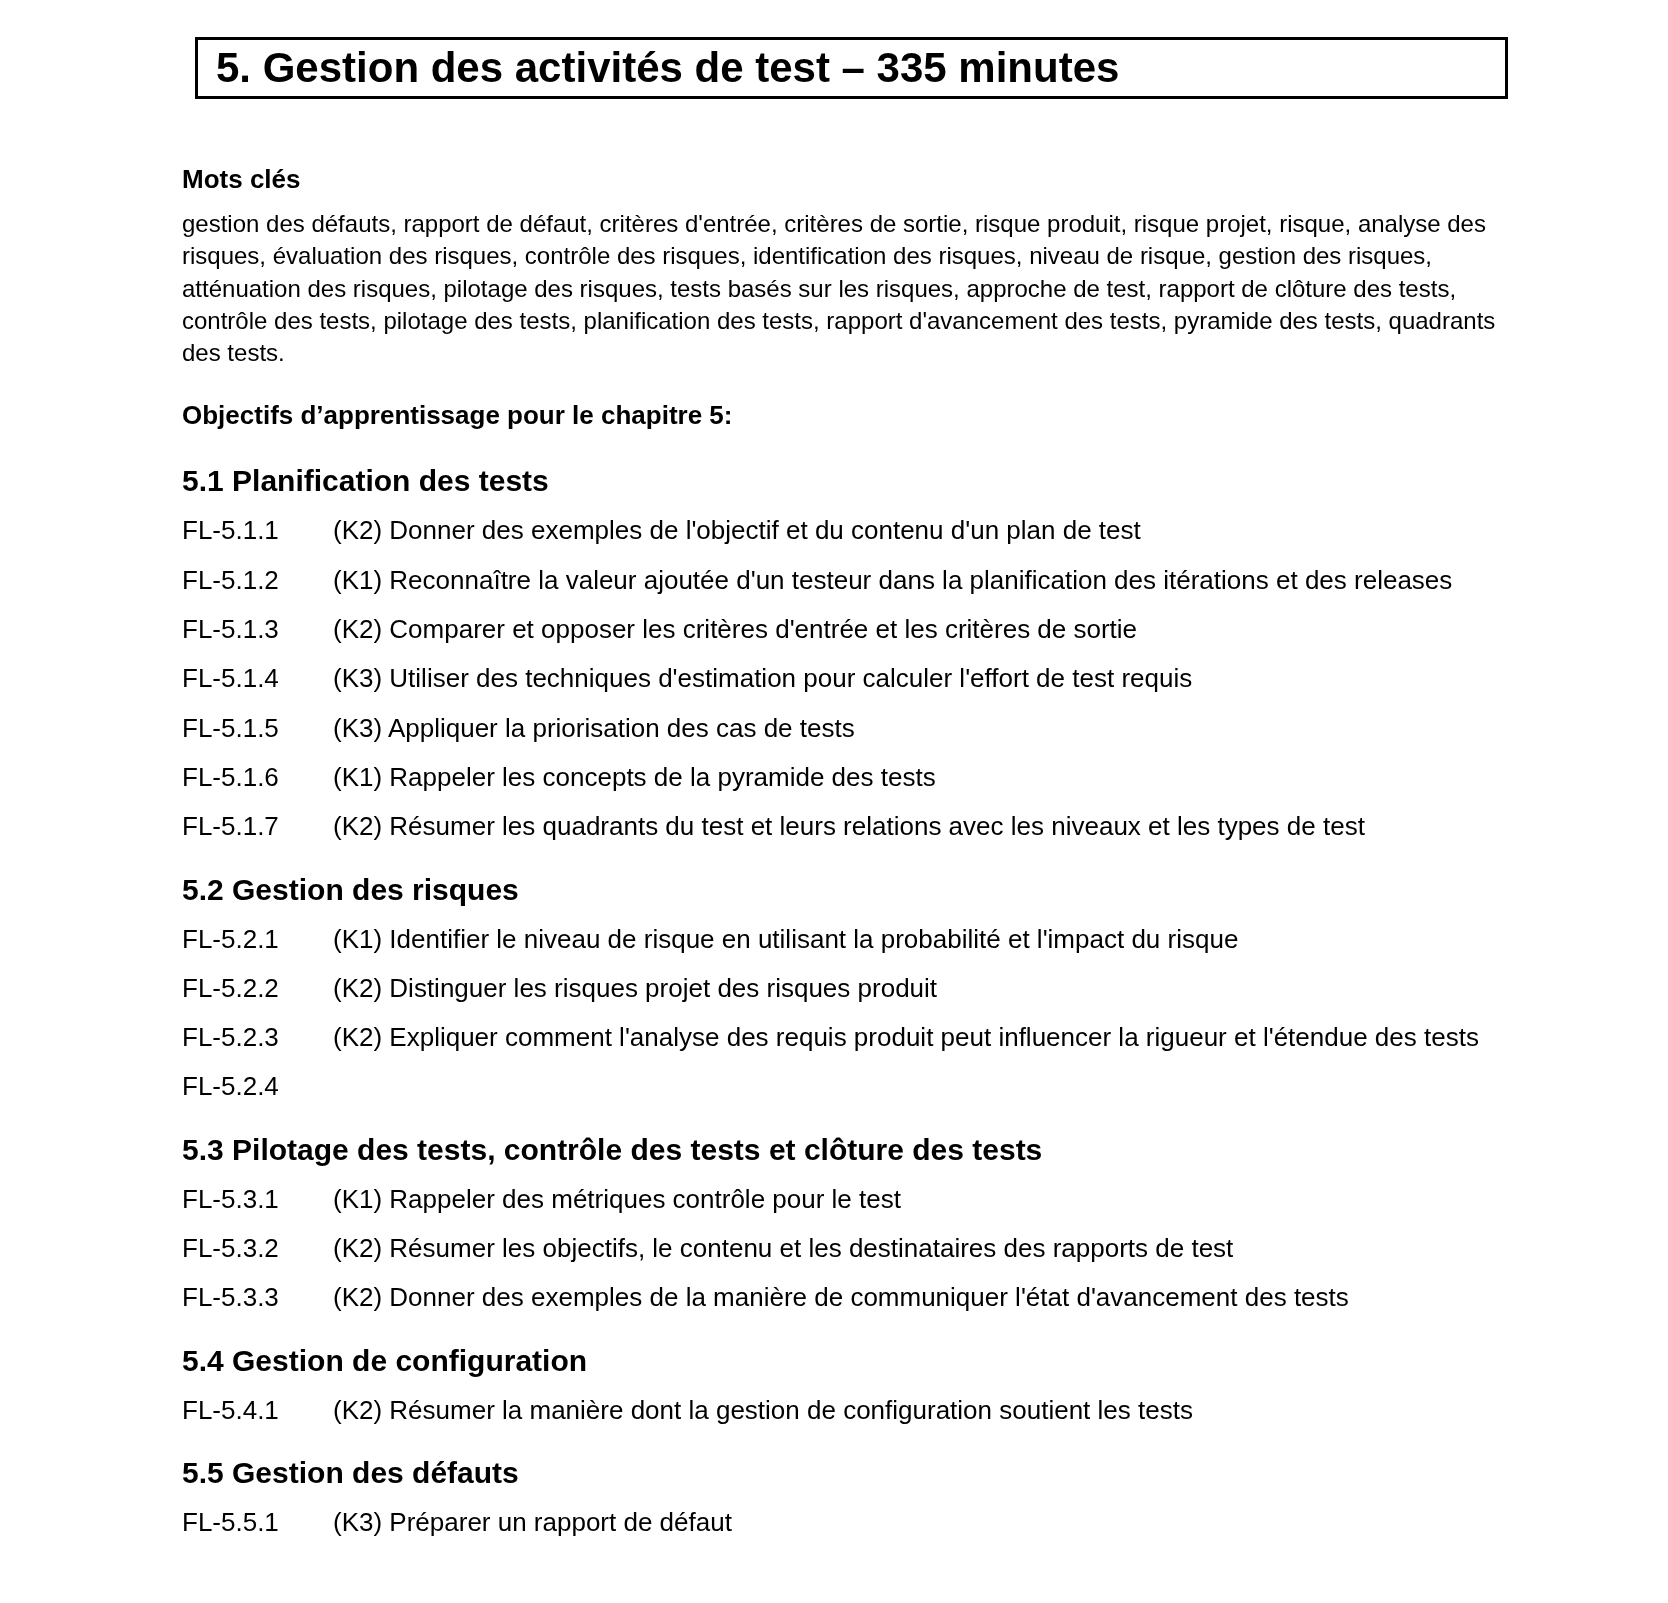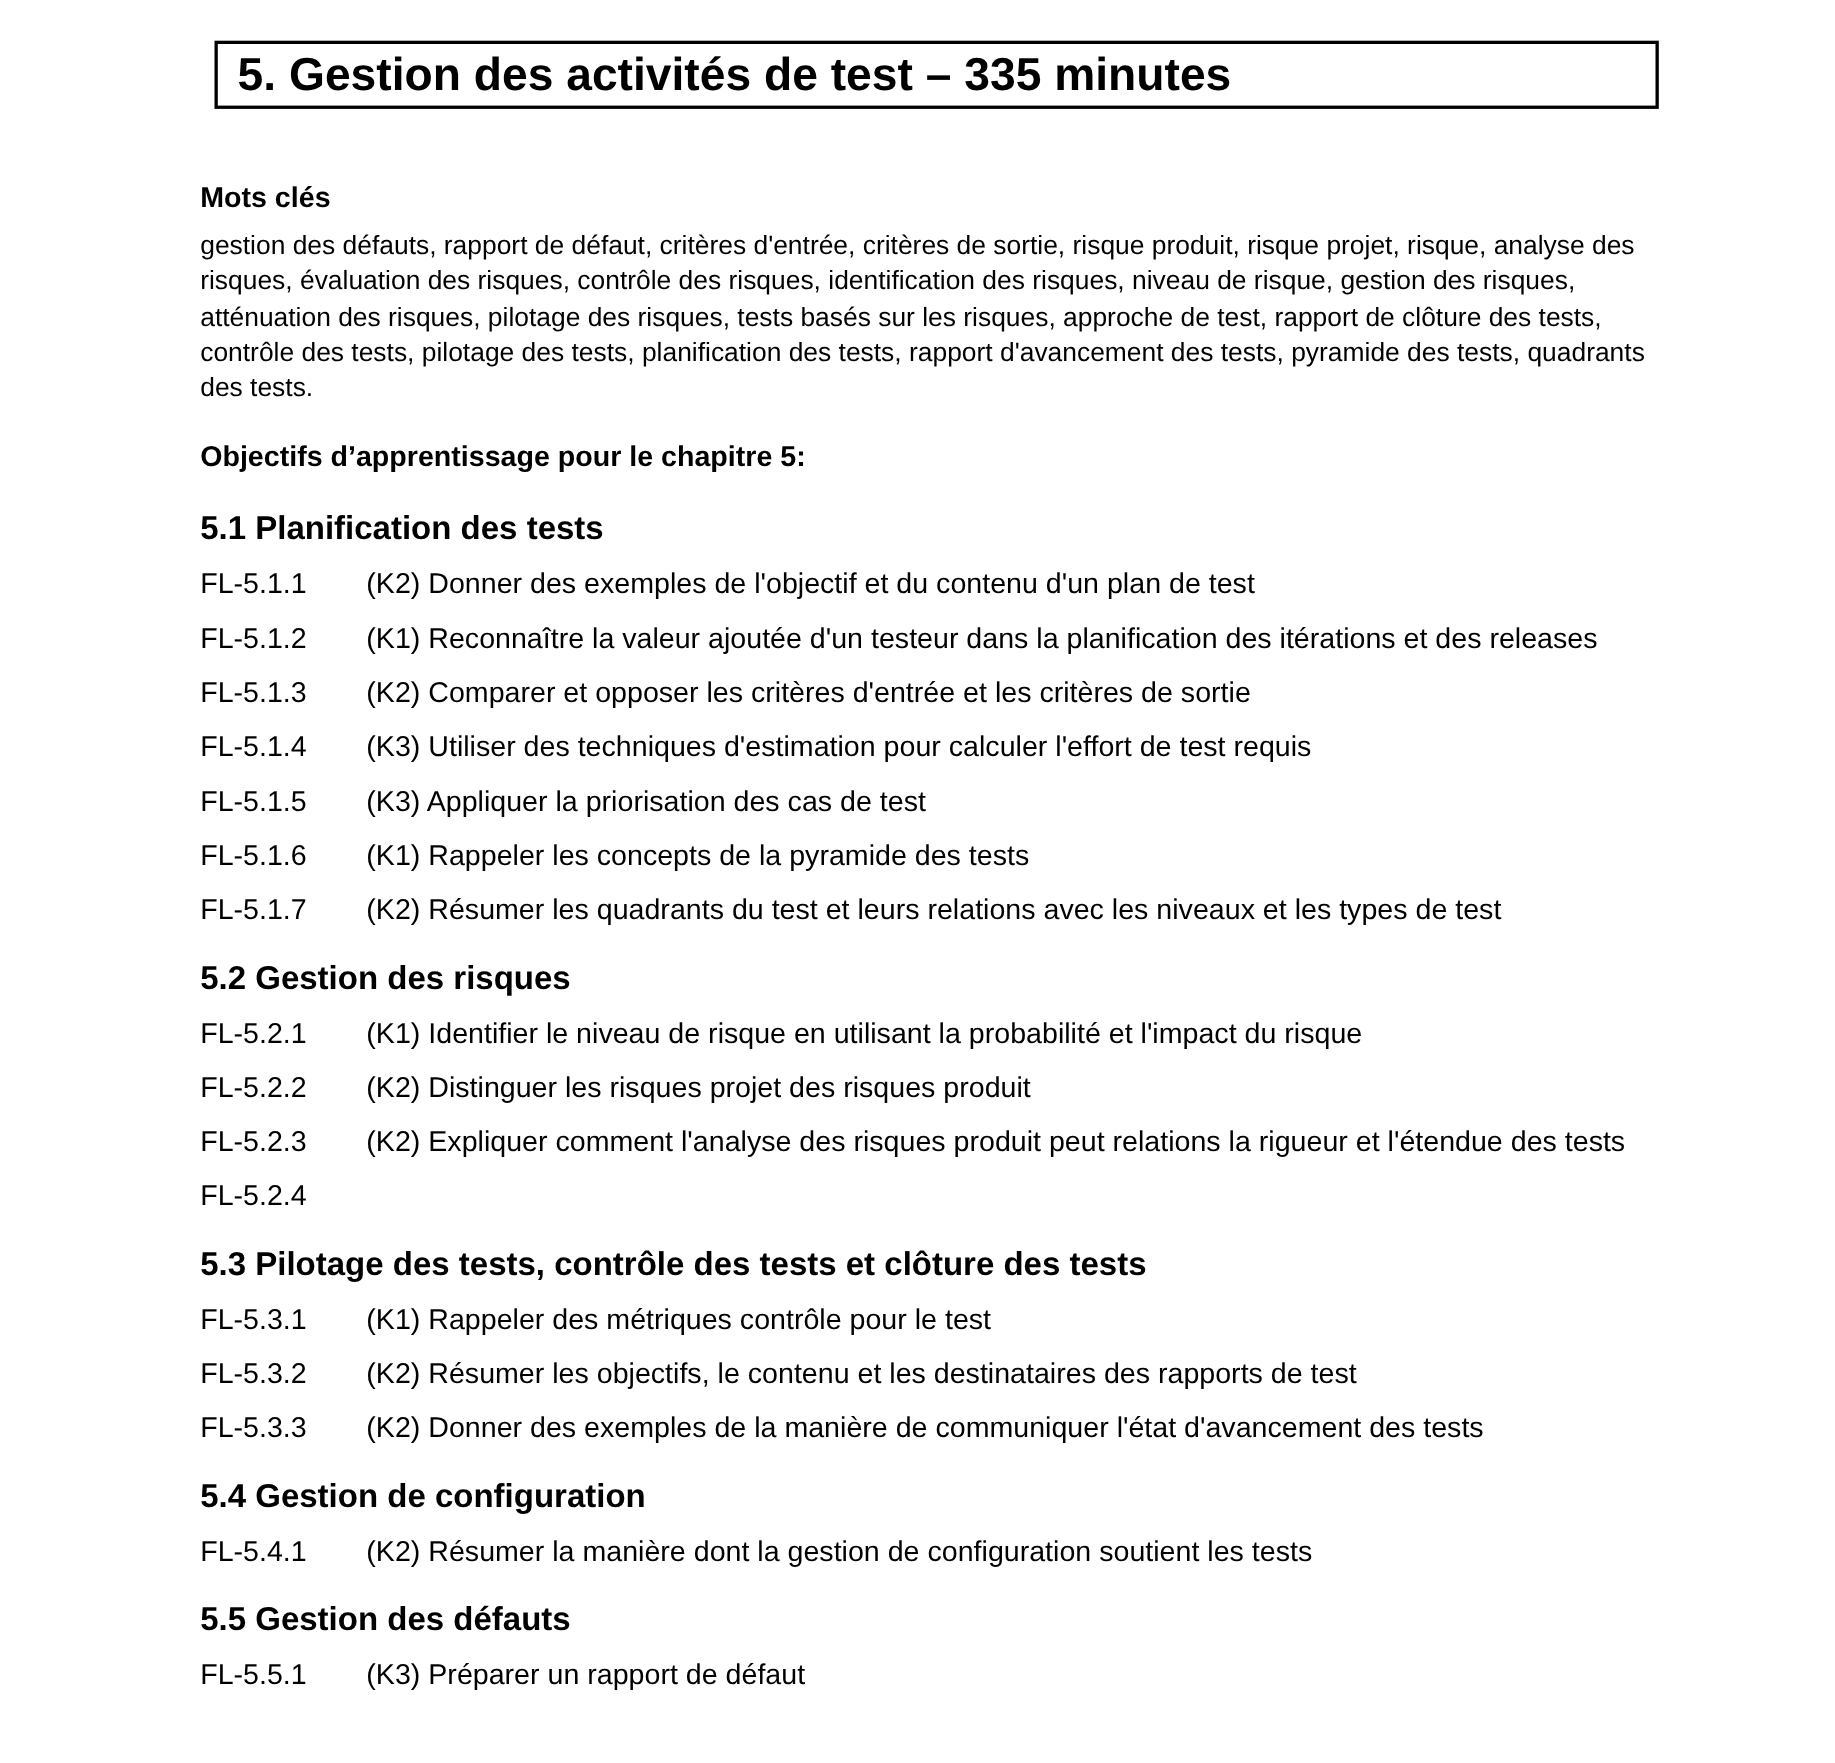--- a/index.html
+++ b/index.html
@@ -40,42 +40,42 @@
       <div class="obj-row">
         <div class="oid">FL-5.1.3</div>
         <div class="odesc">(K2) Comparer et opposer les critères d'entrée et les critères de sortie</div>
       </div>
       <div class="obj-row">
         <div class="oid">FL-5.1.4</div>
         <div class="odesc">(K3) Utiliser des techniques d'estimation pour calculer l'effort de test requis</div>
       </div>
       <div class="obj-row">
         <div class="oid">FL-5.1.5</div>
-        <div class="odesc">(K3) Appliquer la priorisation des cas de test</div>
+        <div class="odesc">(K3) Appliquer la priorisation des cas de tests</div>
       </div>
       <div class="obj-row">
         <div class="oid">FL-5.1.6</div>
         <div class="odesc">(K1) Rappeler les concepts de la pyramide des tests</div>
       </div>
       <div class="obj-row">
         <div class="oid">FL-5.1.7</div>
         <div class="odesc">(K2) Résumer les quadrants du test et leurs relations avec les niveaux et les types de test</div>
       </div>
       <div class="section-heading">5.2 Gestion des risques</div>
       <div class="obj-row">
         <div class="oid">FL-5.2.1</div>
         <div class="odesc">(K1) Identifier le niveau de risque en utilisant la probabilité et l'impact du risque</div>
       </div>
       <div class="obj-row">
         <div class="oid">FL-5.2.2</div>
         <div class="odesc">(K2) Distinguer les risques projet des risques produit</div>
       </div>
       <div class="obj-row">
         <div class="oid">FL-5.2.3</div>
-        <div class="odesc">(K2) Expliquer comment l'analyse des risques produit peut relations la rigueur et l'étendue des tests</div>
+        <div class="odesc">(K2) Expliquer comment l'analyse des requis produit peut influencer la rigueur et l'étendue des tests</div>
       </div>
       <div class="obj-row">
         <div class="oid">FL-5.2.4</div>
       </div>
       <div class="section-heading">5.3 Pilotage des tests, contrôle des tests et clôture des tests</div>
       <div class="obj-row">
         <div class="oid">FL-5.3.1</div>
         <div class="odesc">(K1) Rappeler des métriques contrôle pour le test</div>
       </div>
       <div class="obj-row">

